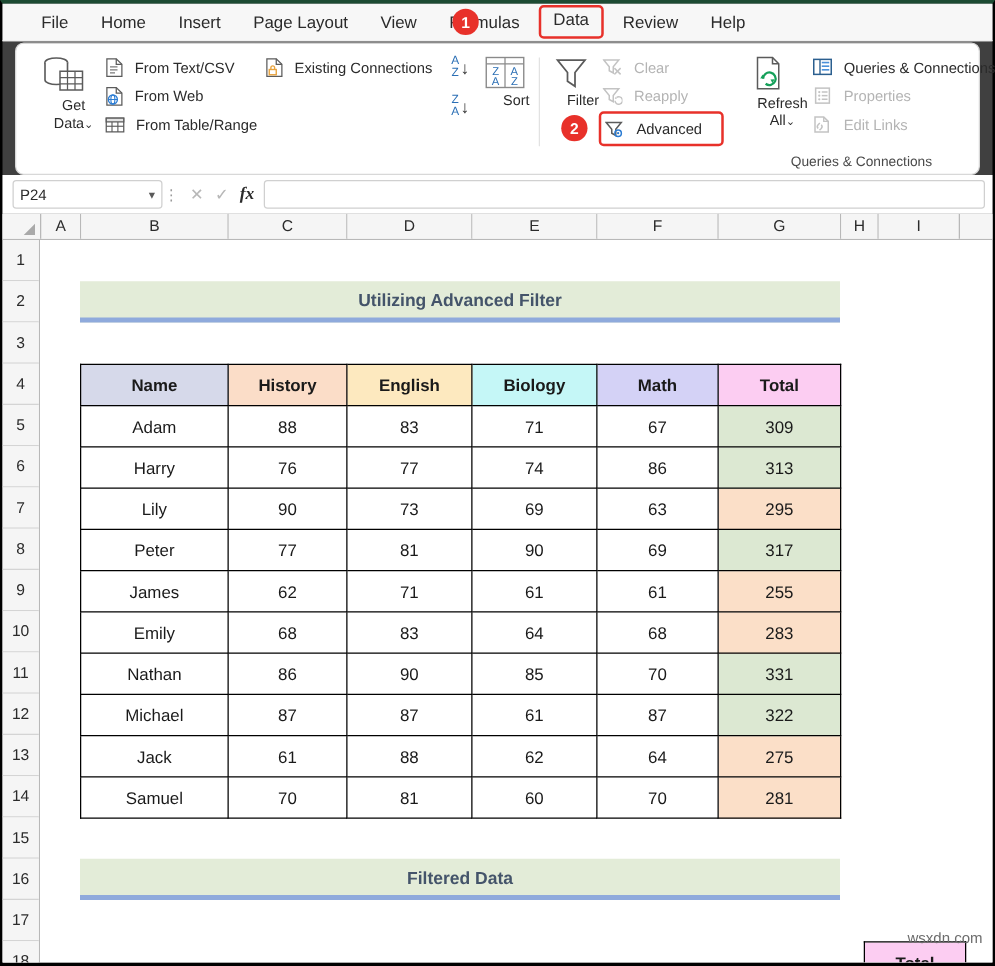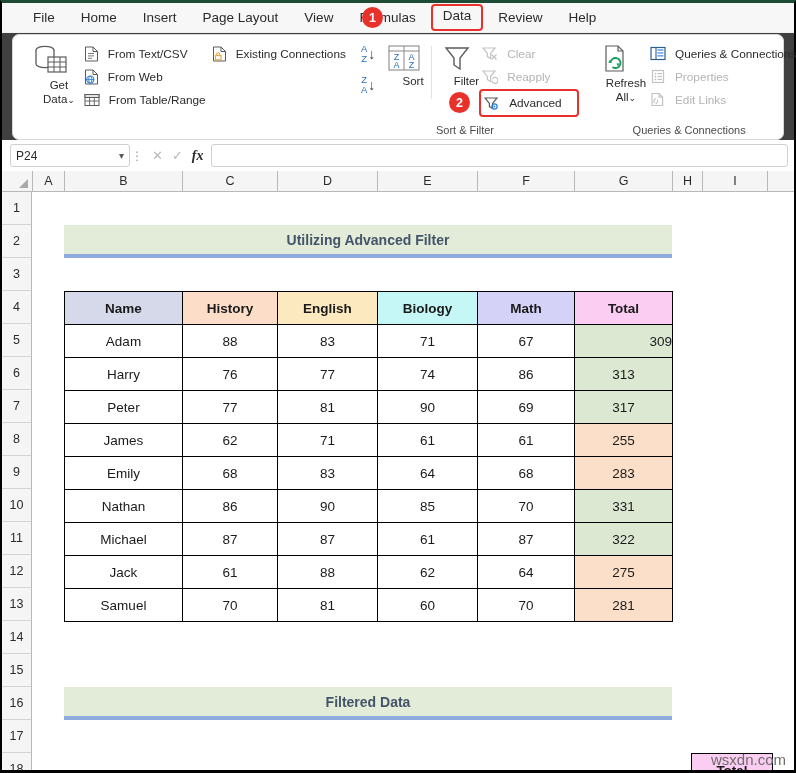--- a/index.html
+++ b/index.html
@@ -182,22 +182,22 @@
     border-collapse:collapse;position:absolute;table-layout:fixed;
   }
   table.crit td{
     border:1.5px solid #000000;
     font-size:13.5px;color:#1a1a1a;
     text-align:center;height:33px;padding:0;box-sizing:border-box;
   }
   table.crit td.hd{font-weight:bold;}
 
   .watermark{
-    position:absolute;right:8px;bottom:2px;
-    font-size:15px;color:#6d6d6d;
+    position:absolute;right:8px;bottom:13px;
+    font-size:12px;color:#6d6d6d;
     font-family:"Liberation Sans",sans-serif;
   }
 </style>
 </head>
 <body>
 
 <div id="app">
 
   <div class="tabbar">
     <div class="tab"><span>File</span></div>
@@ -367,21 +367,20 @@
               <svg width="16" height="15" viewBox="0 0 16 15">
                   <path d="M1 2 H13 L8.6 7.4 V12.4 L5.4 10.6 V7.4 Z" fill="none" stroke="#5b5b5b" stroke-width="1.2"></path>
                   <circle cx="10.5" cy="10.5" r="2.6" fill="none" stroke="#2b7cd3" stroke-width="1.2"></circle>
                   <circle cx="10.5" cy="10.5" r="0.9" fill="#2b7cd3"></circle>
                 </svg>
             </span>
             <span>Advanced</span>
           </div>
         </div>
       </div>
-      <div class="glabel">Sort &amp; Filter</div>
       <div class="badge" id="badge2" style="left:98px;top:57px;">2</div>
     </div>
 
     <div class="divider"></div>
 
     <div class="rgroup" style="flex:1;">
       <div class="gbody">
         <div class="bigbtn" style="margin-left:12px;margin-right:4px;width:52px;">
           <span class="ico">
             <svg width="32" height="32" viewBox="0 0 32 32">
@@ -517,31 +516,39 @@
               <td style="background: rgb(252, 205, 242);">Total</td>
             </tr>
           </thead>
         <tbody>
             <tr>
               <td>Adam</td>
               <td>88</td>
               <td>83</td>
               <td>71</td>
               <td>67</td>
-              <td style="background: rgb(220, 232, 210); text-align: right;">309</td>
+              <td style="background: rgb(220, 232, 210);">309</td>
             </tr>
             <tr>
               <td>Harry</td>
               <td>76</td>
               <td>77</td>
               <td>74</td>
               <td>86</td>
               <td style="background: rgb(220, 232, 210);">313</td>
             </tr>
             <tr>
+              <td>Lily</td>
+              <td>90</td>
+              <td>73</td>
+              <td>69</td>
+              <td>63</td>
+              <td style="background: rgb(251, 223, 200);">295</td>
+            </tr>
+            <tr>
               <td>Peter</td>
               <td>77</td>
               <td>81</td>
               <td>90</td>
               <td>69</td>
               <td style="background: rgb(220, 232, 210);">317</td>
             </tr>
             <tr>
               <td>James</td>
               <td>62</td>

